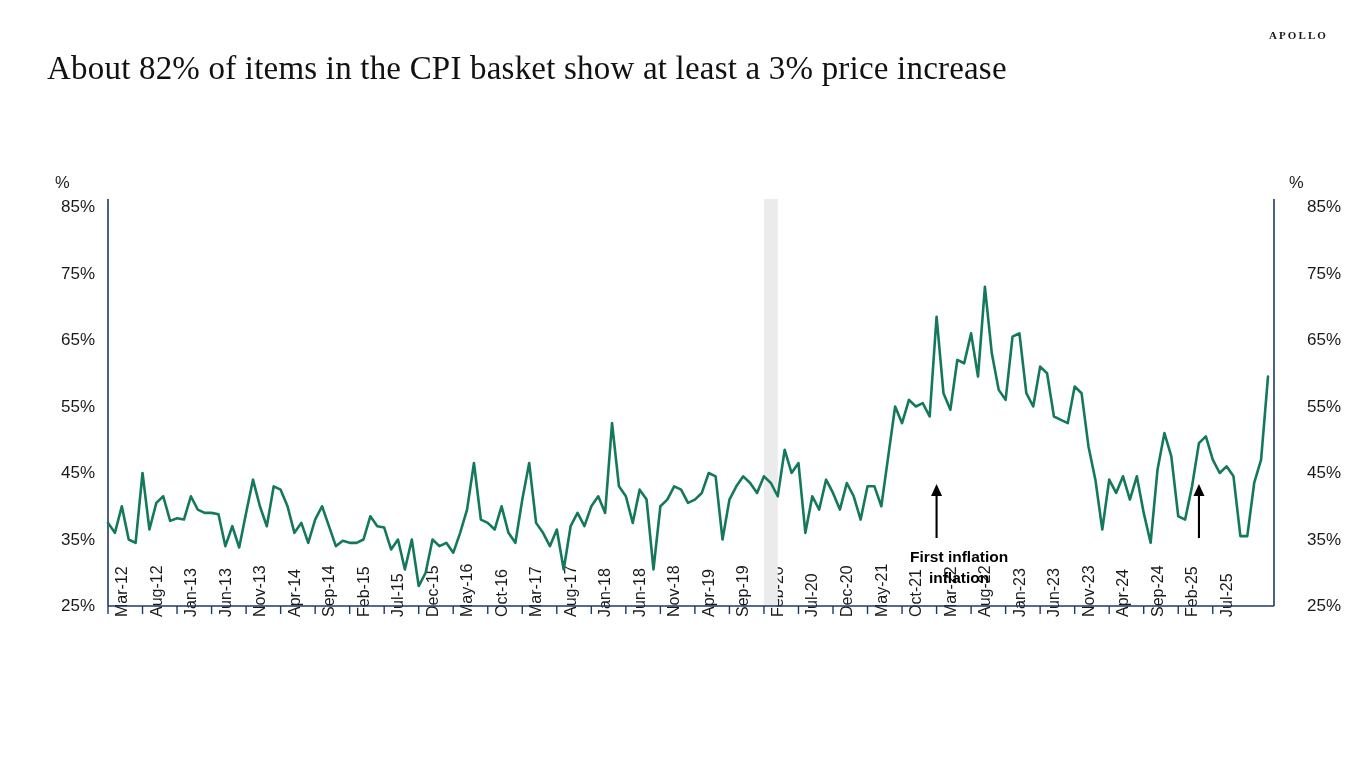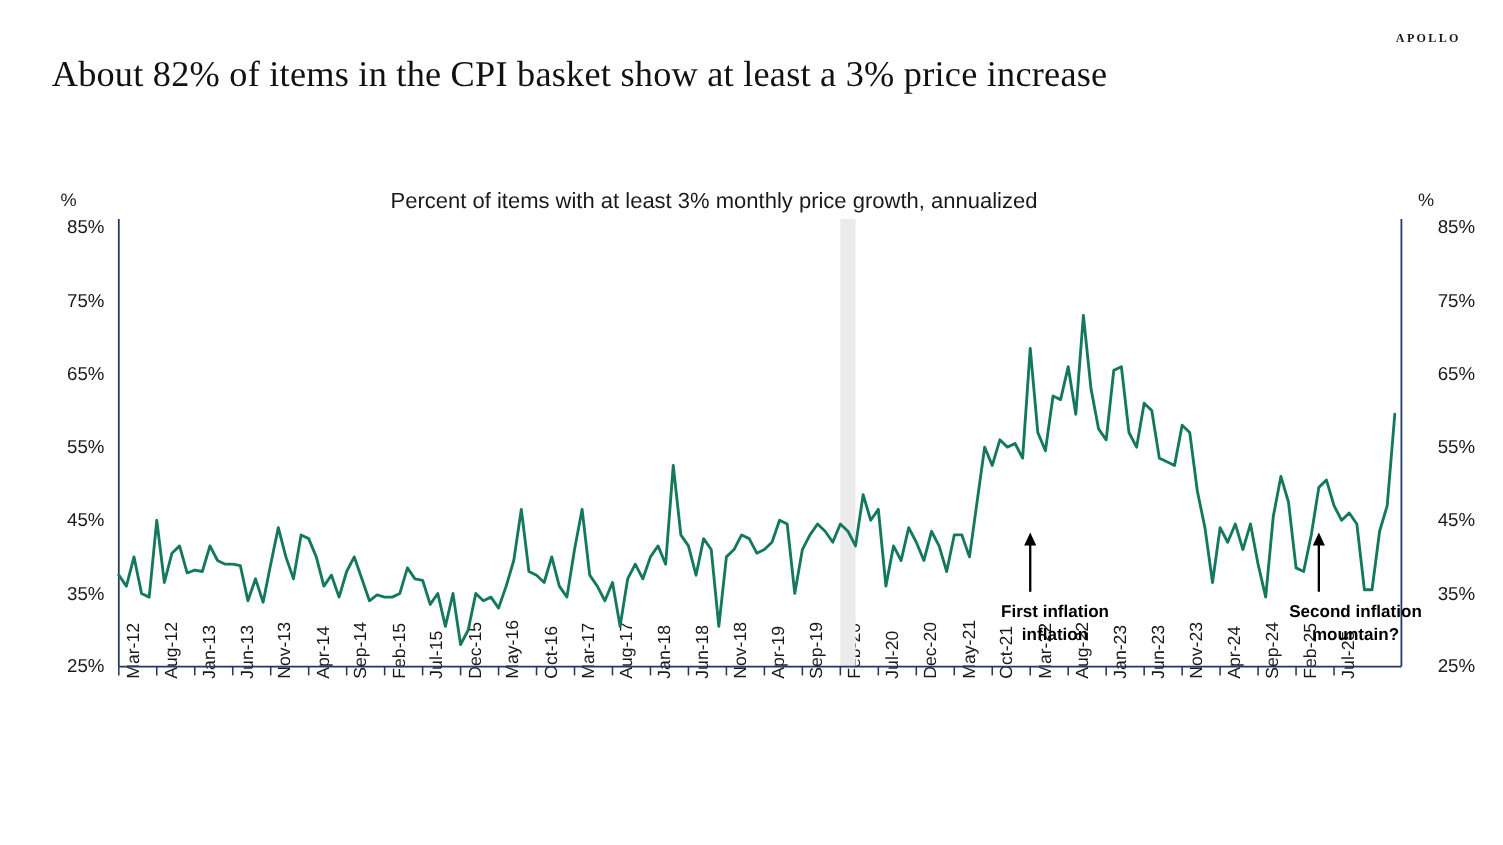--- a/index.html
+++ b/index.html
@@ -109,21 +109,20 @@
 </style>
 </head>
 <body>
 
 <div id="brand">APOLLO</div>
 
 <div id="title">About 82% of items in the CPI basket show at least a 3% price increase</div>
 
 <div id="chart">
 
-  <div id="subtitle">Percent of items with at least 3% monthly price growth, annualized</div>
 
   <div class="axis-unit" id="unit-left">%</div>
   <div class="axis-unit" id="unit-right">%</div>
 
   <div id="ytick-layer">
       <div class="ytick left" style="top: 597px;">25%</div>
       <div class="ytick right" style="top: 597px;">25%</div>
       <div class="ytick left" style="top: 530.5px;">35%</div>
       <div class="ytick right" style="top: 530.5px;">35%</div>
       <div class="ytick left" style="top: 464px;">45%</div>
@@ -221,18 +220,14 @@
         <line x1="1198.952380952381" y1="538" x2="1198.952380952381" y2="493" stroke="#000" stroke-width="2.1"></line>
         <polygon points="1198.952380952381,484 1193.452380952381,496 1204.452380952381,496" fill="#000"></polygon>
       </g>
     </svg>
 
   <div class="annot" id="annot1">
     <div>First inflation</div>
     <div>inflation</div>
   </div>
 
-  <div class="annot" id="annot2">
-    <div>Second inflation</div>
-    <div>mountain?</div>
-  </div>
 
 </div>
 
 </body></html>

